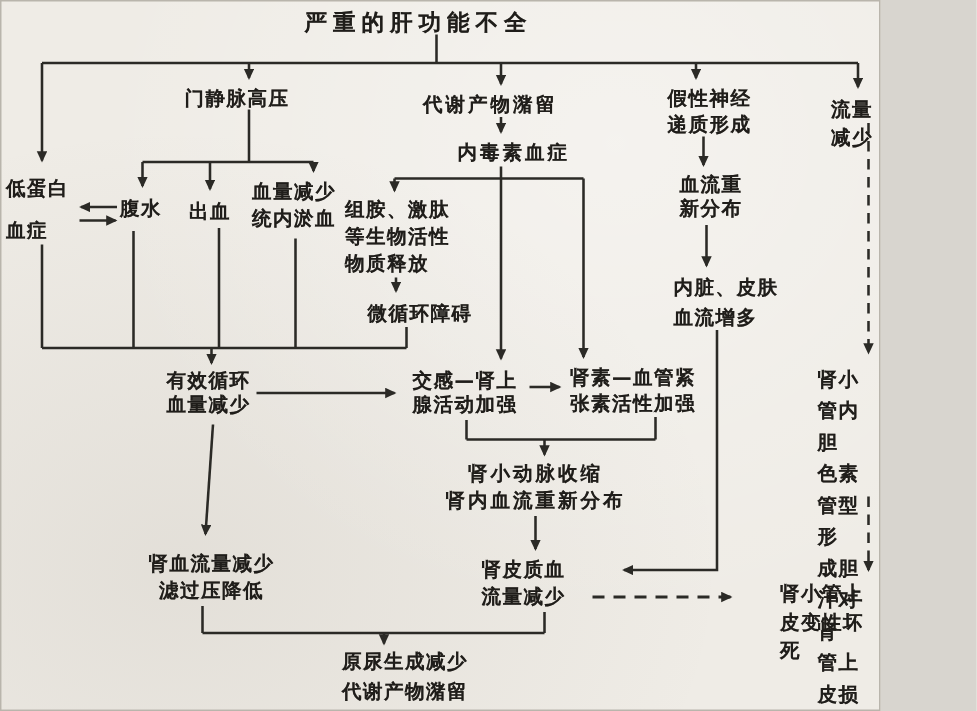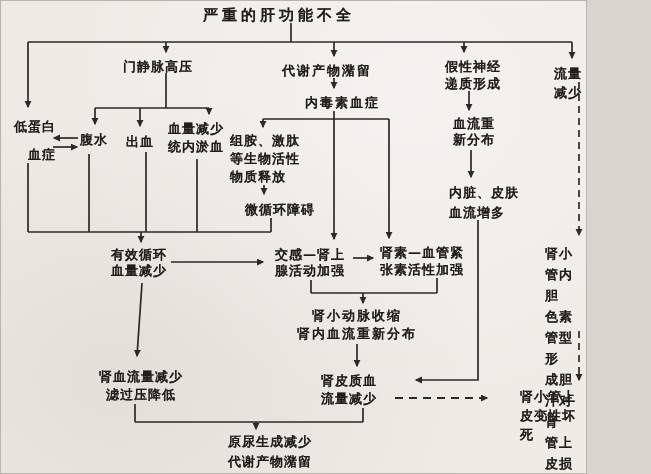--- a/index.html
+++ b/index.html
@@ -131,21 +131,21 @@
     <g>
       <path d="M134,403 V421"></path>
       <path d="M362,407 V421"></path>
       <path d="M134,421 H362"></path>
       <path d="M255,421 V428" marker-end="url(#ah)"></path>
     </g>
   </svg>
 
   <div class="node title" style="left:202px;top:5px;">严重的肝功能不全</div>
 
-  <div class="node lh28" style="left:13px;top:112px;text-align:right;">低蛋白
+  <div class="node lh28" style="left:3px;top:112px;">低蛋白
 血症</div>
 
   <div class="node" style="left:122px;top:56px;">门静脉高压</div>
 
   <div class="node" style="left:79px;top:129px;">腹水</div>
 
   <div class="node" style="left:125px;top:131px;">出血</div>
 
   <div class="node lh18" style="left:167px;top:119px;">血量减少
 统内淤血</div>

